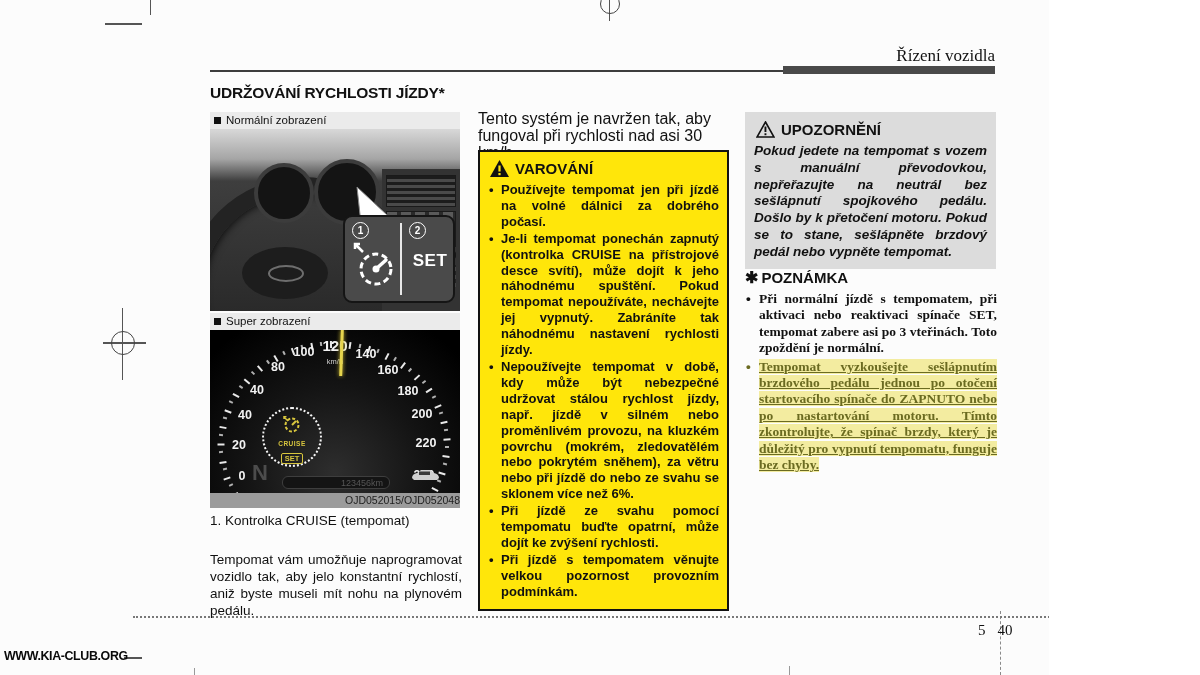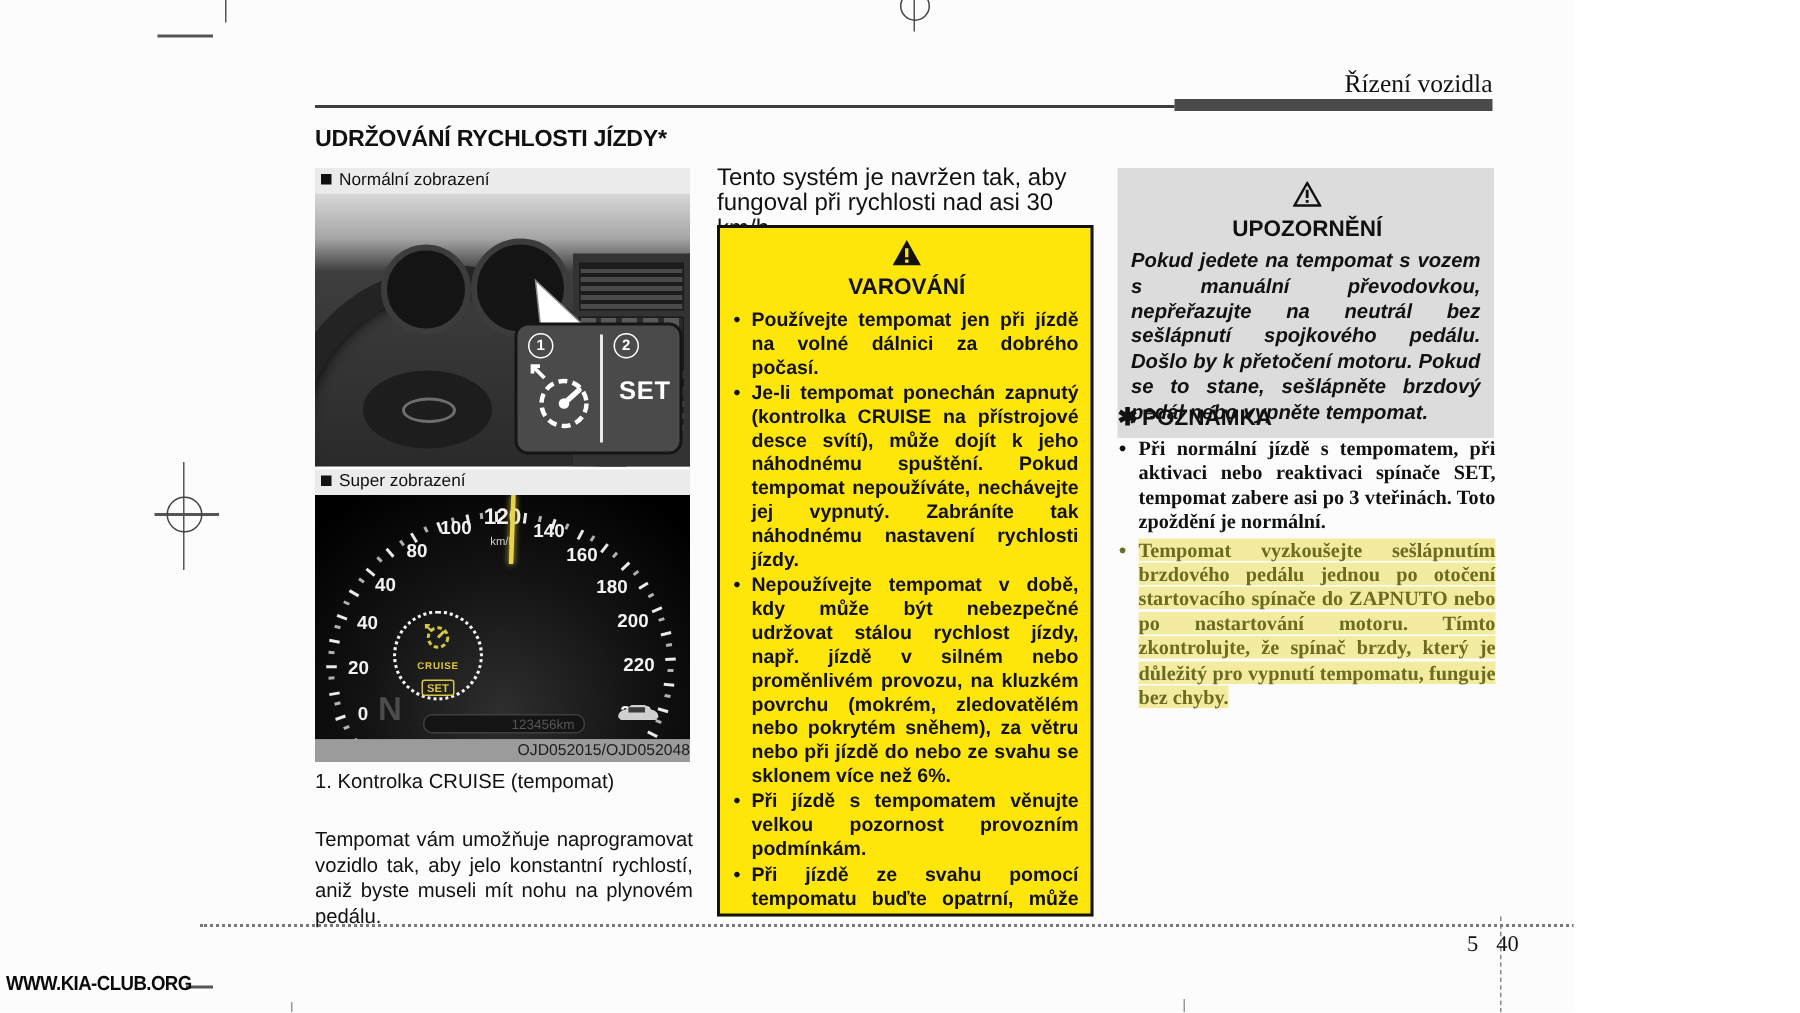--- a/index.html
+++ b/index.html
@@ -72,38 +72,38 @@
   .figcode{position:absolute;left:210px;top:493px;width:250px;height:15px;background:#9b9b9b;
            font-size:10.5px;line-height:15px;text-align:right;padding-right:0;box-sizing:border-box;color:#1d1d1d;}
   
   .caption{position:absolute;left:210px;top:512px;width:255px;font-size:13.5px;line-height:17px;}
   .desc{position:absolute;left:210px;top:551px;width:252px;margin:0;font-size:13.5px;line-height:17px;
         text-align:justify;}
   
   .intro{position:absolute;left:478px;top:110px;width:252px;margin:0;font-size:16px;line-height:17px;}
   .warnbox{position:absolute;left:478px;top:150px;width:251px;height:461px;box-sizing:border-box;
            border:2px solid #111;padding:6px 8px 4px 8px;overflow:hidden;}
-  .boxhead{font-size:15px;font-weight:bold;display:flex;align-items:center;gap:6px;margin:2px 0 5px 2px;flex-direction:column;}
+  .boxhead{font-size:15px;font-weight:bold;display:flex;align-items:center;gap:6px;margin:2px 0 5px 2px;}
   .warnbox ul,.notelist{list-style:none;margin:0;padding:0;}
   .warnbox li{position:relative;padding-left:13px;font-size:13px;font-weight:bold;line-height:15.9px;
               text-align:justify;margin-bottom:1px;}
   .warnbox li::before{content:"\2022";position:absolute;left:1px;}
   
   .cautbox{position:absolute;left:745px;top:112px;width:251px;box-sizing:border-box;padding:7px 9px 8px 9px;}
   .cautbox p{margin:3px 0 0 0;font-size:13.5px;font-weight:bold;font-style:italic;line-height:16.8px;
              text-align:justify;}
   .notehead{position:absolute;left:745px;top:268px;font-size:15px;font-weight:bold;}
   .notehead .star{font-size:16px;margin-right:3px;}
   .notelist{position:absolute;left:745px;top:291px;width:252px;
             font-family:"Liberation Serif",serif;font-weight:bold;}
   .notelist li{position:relative;padding-left:14px;font-size:13.5px;line-height:16.4px;
                text-align:justify;margin-bottom:2px;}
   .notelist li::before{content:"\2022";position:absolute;left:1px;font-family:"Liberation Sans",sans-serif;}
   .notelist li.n-hl::before{color:#6b6b21;}
-  .hl{color:#6b6b21;}
+  .hl{color:#6b6b21;text-decoration:underline;}
   
   .dotrule{position:absolute;left:133px;top:616px;width:945px;border-top:2px dotted #787878;}
   .pagenum{position:absolute;left:978px;top:622px;font-family:"Liberation Serif",serif;font-size:15px;}
   .pagenum .pgap{display:inline-block;width:12px;}
   .watermark{position:absolute;left:4px;top:648px;font-size:13.5px;font-weight:bold;letter-spacing:-0.4px;
              transform:scaleX(0.92);transform-origin:left;color:#0a0a0a;}
 </style>
 </head>
 <body>
 
@@ -267,22 +267,22 @@
         <polygon points="9.5,0 19,17 0,17" fill="#111"></polygon>
         <rect x="8.4" y="5.5" width="2.2" height="6" fill="#ffe60a"></rect>
         <rect x="8.4" y="13" width="2.2" height="2.2" fill="#ffe60a"></rect>
       </svg>
       <span>VAROVÁNÍ</span>
     </div>
     <ul>
       <li>Používejte tempomat jen při jízdě na volné dálnici za dobrého počasí.</li>
       <li>Je-li tempomat ponechán zapnutý (kontrolka CRUISE na přístrojové desce svítí), může dojít k jeho náhodnému spuštění. Pokud tempomat nepoužíváte, nechávejte jej vypnutý. Zabráníte tak náhodnému nastavení rychlosti jízdy.</li>
       <li>Nepoužívejte tempomat v době, kdy může být nebezpečné udržovat stálou rychlost jízdy, např. jízdě v silném nebo proměnlivém provozu, na kluzkém povrchu (mokrém, zledovatělém nebo pokrytém sněhem), za větru nebo při jízdě do nebo ze svahu se sklonem více než 6%.</li>
+      <li>Při jízdě ze svahu pomocí tempomatu buďte opatrní, může dojít ke zvýšení rychlosti.</li>
       <li>Při jízdě s tempomatem věnujte velkou pozornost provozním podmínkám.</li>
-      <li>Při jízdě ze svahu pomocí tempomatu buďte opatrní, může dojít ke zvýšení rychlosti.</li>
     </ul>
   </div>
 
   <div class="cautbox" style="background: rgb(220, 220, 220);">
     <div class="boxhead">
       <svg width="19" height="17" viewBox="0 0 19 17">
         <polygon points="9.5,1 18,16 1,16" fill="none" stroke="#111" stroke-width="1.6"></polygon>
         <rect x="8.5" y="5.5" width="1.9" height="5.5" fill="#111"></rect>
         <rect x="8.5" y="12.3" width="1.9" height="1.9" fill="#111"></rect>
       </svg>

